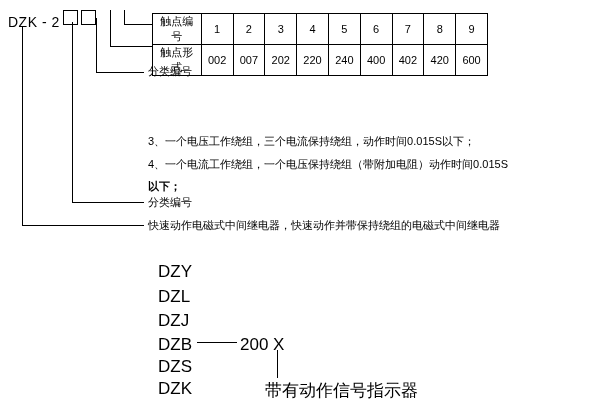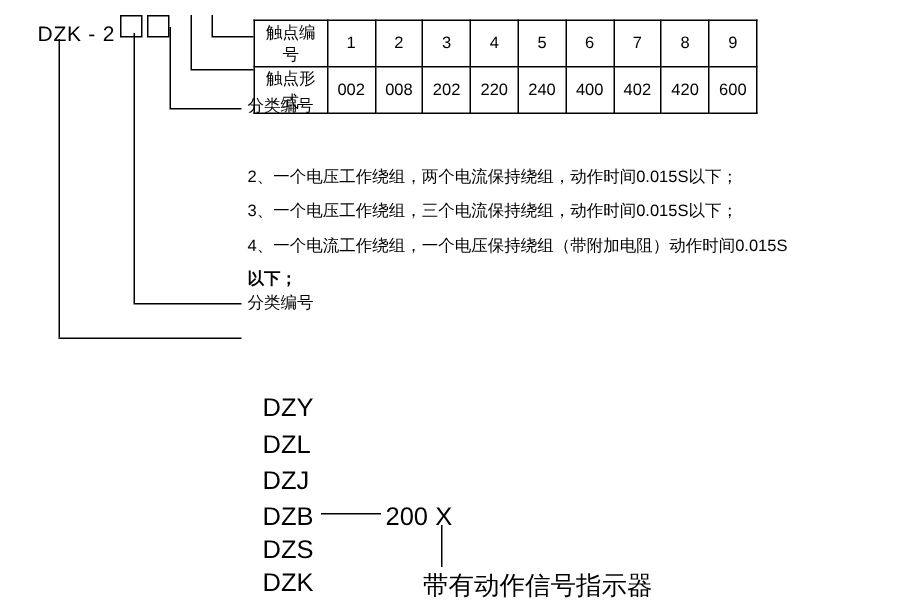--- a/index.html
+++ b/index.html
@@ -11,21 +11,20 @@
     height: 400px;
     background: #ffffff;
     font-family: "Liberation Sans", sans-serif;
     color: #000000;
     overflow: hidden;
   }
   #root {
     position: relative;
     width: 488px;
     height: 400px;
-    margin-left: 17px;
   }
 
   
   .code-line {
     position: absolute;
     left: 8px;
     top: 10px;
     font-size: 14px;
     letter-spacing: 0.5px;
     white-space: nowrap;
@@ -107,21 +106,21 @@
         <td class="val">4</td>
         <td class="val">5</td>
         <td class="val">6</td>
         <td class="val">7</td>
         <td class="val">8</td>
         <td class="val">9</td>
       </tr>
       <tr>
         <td class="head">触点形式</td>
         <td class="val">002</td>
-        <td class="val">008</td>
+        <td class="val">007</td>
         <td class="val">202</td>
         <td class="val">220</td>
         <td class="val">240</td>
         <td class="val">400</td>
         <td class="val">402</td>
         <td class="val">420</td>
         <td class="val">600</td>
       </tr>
     </tbody>
       </table>
@@ -136,25 +135,25 @@
   <div class="ln v" style="left:96px; top:18px; height:54px;"></div>
   <div class="ln h" style="left:96px; top:72px; width:48px;"></div>
 
   <div class="ln v" style="left:72px; top:22px; height:180px;"></div>
   <div class="ln h" style="left:72px; top:202px; width:72px;"></div>
 
   <div class="ln v" style="left:22px; top:26px; height:199px;"></div>
   <div class="ln h" style="left:22px; top:225px; width:122px;"></div>
 
   <div class="desc" style="left:148px; top:64px;">分类编号</div>
-  <div class="desc" style="left:148px; top:111px;">2、一个电压工作绕组，两个电流保持绕组，动作时间0.015S以下；</div>
   <div class="desc" style="left:148px; top:134px;">3、一个电压工作绕组，三个电流保持绕组，动作时间0.015S以下；</div>
   <div class="desc" style="left:148px; top:157px;">4、一个电流工作绕组，一个电压保持绕组（带附加电阻）动作时间0.015S</div>
   <div class="desc" style="left:148px; top:179px;font-weight:bold;">以下；</div>
   <div class="desc" style="left:148px; top:195px;">分类编号</div>
+  <div class="desc" style="left:148px; top:218px;">快速动作电磁式中间继电器，快速动作并带保持绕组的电磁式中间继电器</div>
 
   <div class="low" style="left:158px; top:262px;">DZY</div>
   <div class="low" style="left:158px; top:287px;">DZL</div>
   <div class="low" style="left:158px; top:311px;">DZJ</div>
   <div class="low" style="left:158px; top:335px;">DZB</div>
   <div class="low" style="left:158px; top:357px;">DZS</div>
   <div class="low" style="left:158px; top:379px;">DZK</div>
 
   <div class="ln h" style="left:197px; top:342px; width:40px;"></div>
   <div class="low" style="left:240px; top:335px;">200  X</div>

